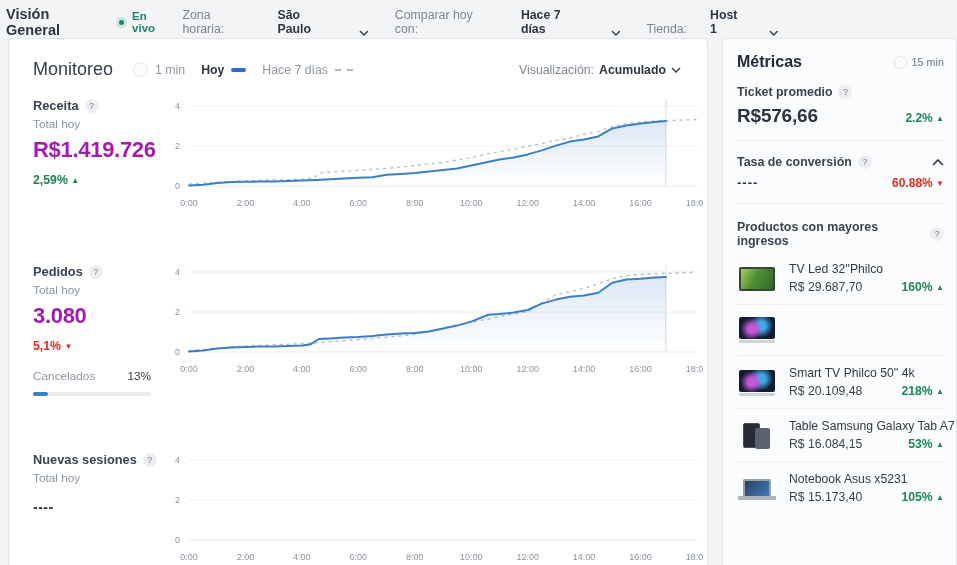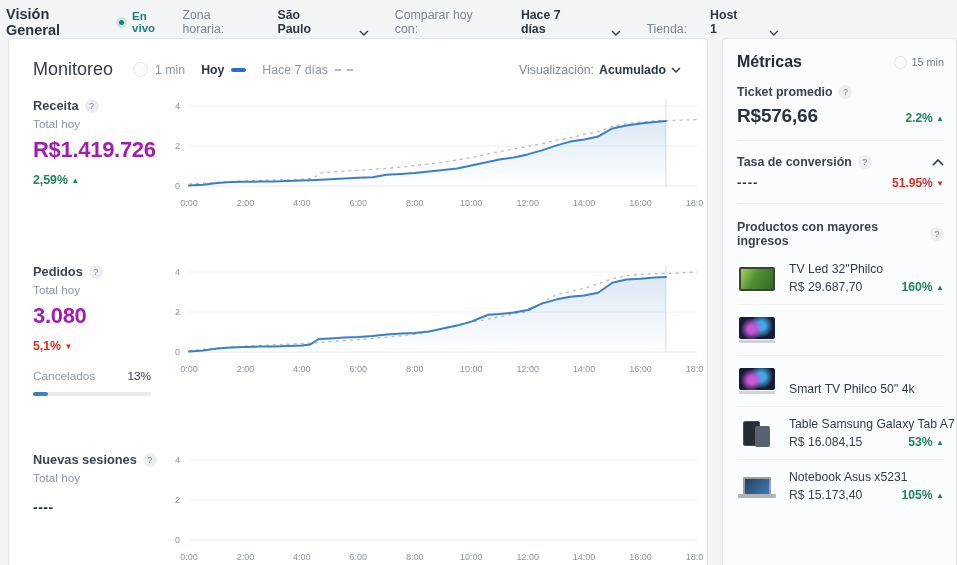--- a/index.html
+++ b/index.html
@@ -289,21 +289,21 @@
     <span class="m-label">Tasa de conversión</span>
     <span class="qbadge">?</span>
     <span class="collapse-btn">
       <svg width="12" height="7" viewBox="0 0 12 7">
           <polyline points="1,6 6,1 11,6" fill="none" stroke="#2d3640" stroke-width="1.6"></polyline>
         </svg>
     </span>
   </div>
   <div class="m-value-row">
     <span class="m-dashes">----</span>
-    <span class="m-delta down"><span>51.95%</span> <span class="arrow">▼</span></span>
+    <span class="m-delta down"><span>60.88%</span> <span class="arrow">▼</span></span>
   </div>
   <div class="m-divider"></div>
 
   <div class="products-title-row">
     <span class="products-title">Productos con mayores ingresos</span>
     <span class="qbadge">?</span>
   </div>
 
   <div class="product-list">
     <div class="product">
@@ -332,20 +332,24 @@
     <div class="product">
       <span class="thumb tv-splash">
           <i class="t-s"></i>
           <i class="t-b"></i>
         </span>
       <span class="p-body">
         <span class="p-name-row">
           <span class="p-name">Smart TV Philco 50'' 4k</span>
 
         </span>
+        <span class="p-price-row">
+          <span class="p-price">R$ 20.109,48</span>
+          <span class="p-delta up"><span class="p-delta-val">218%</span> <span class="arrow">▲</span></span>
+        </span>
       </span>
     </div>
 
 
     <div class="product">
       <span class="thumb tablet">
           <i class="t-s"></i>
           <i class="t-b"></i>
         </span>
       <span class="p-body">

